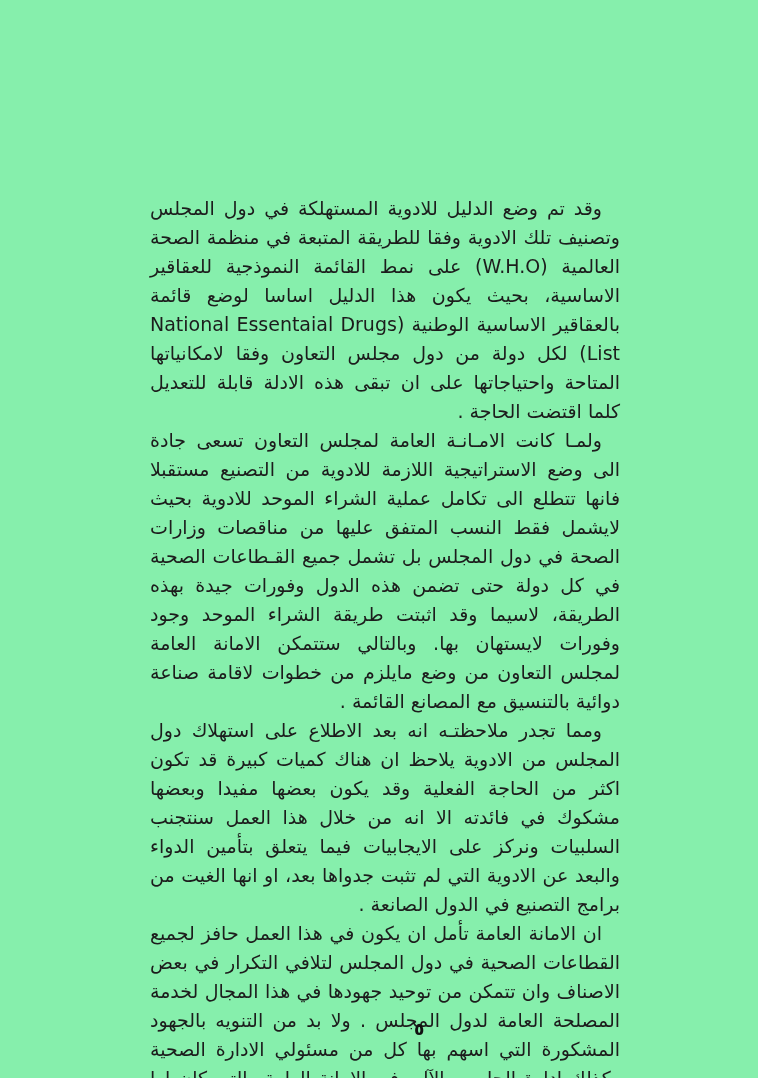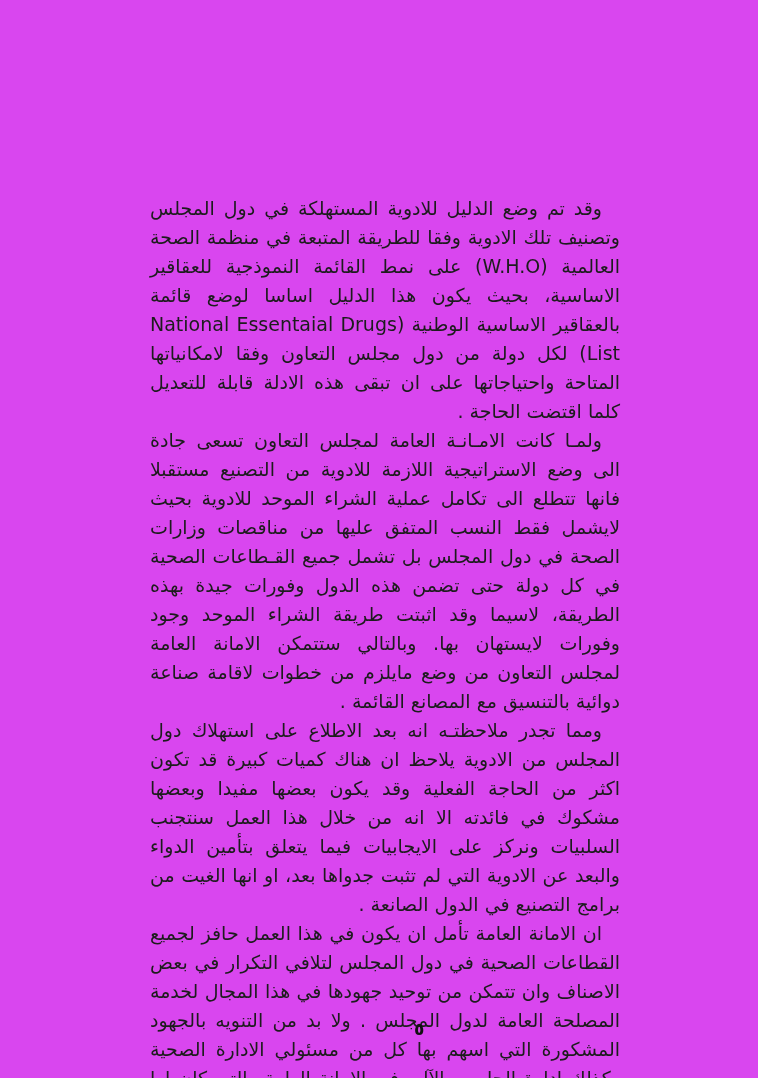--- a/index.html
+++ b/index.html
@@ -10,21 +10,21 @@
     width: 758px;
     height: 1078px;
     position: relative;
     background: #ffffff;
     font-family: "DejaVu Sans", sans-serif;
     overflow: hidden;
   }
   .page {
     position: absolute;
     inset: 0;
-    background: #d946ef;
+    background: #86efac;
     color: #1c1c1c;
   }
   .textblock {
     position: absolute;
     left: 150px;
     top: 194px;
     width: 470px;
     direction: rtl;
     unicode-bidi: embed;
     font-size: 19px;

